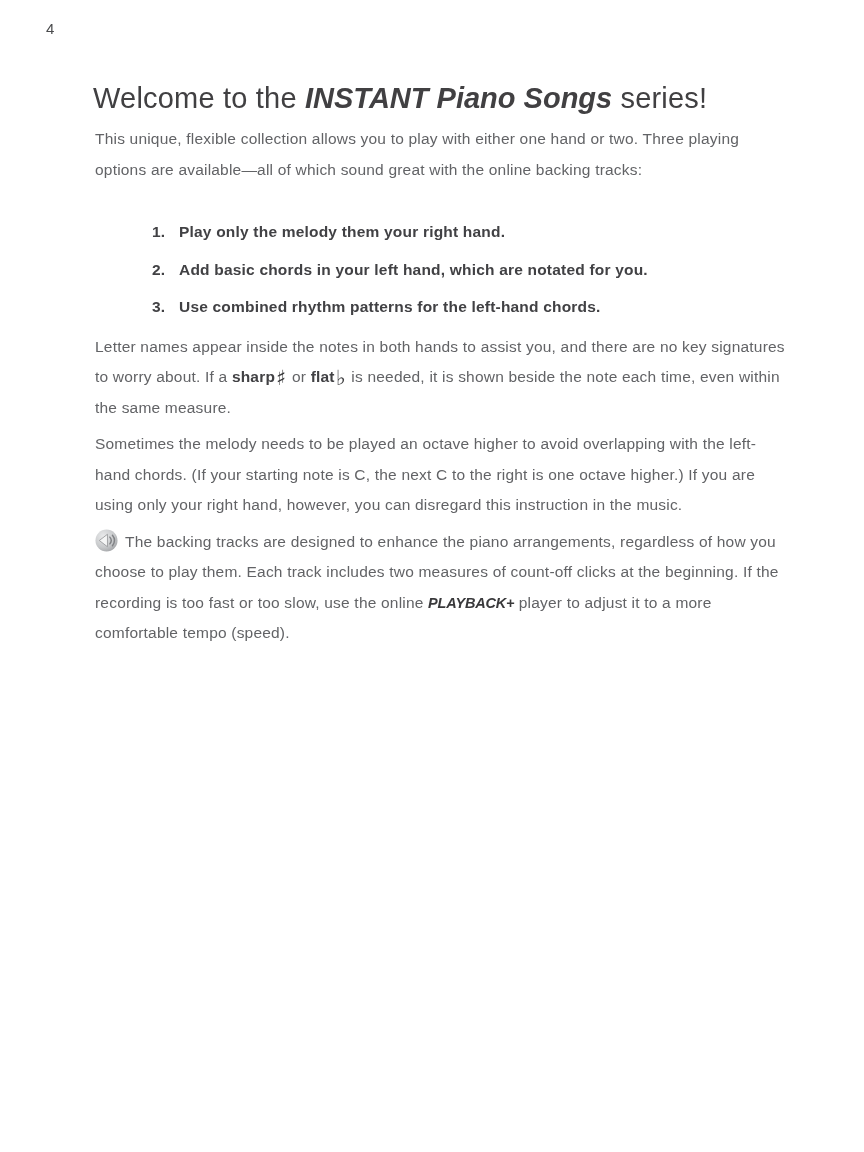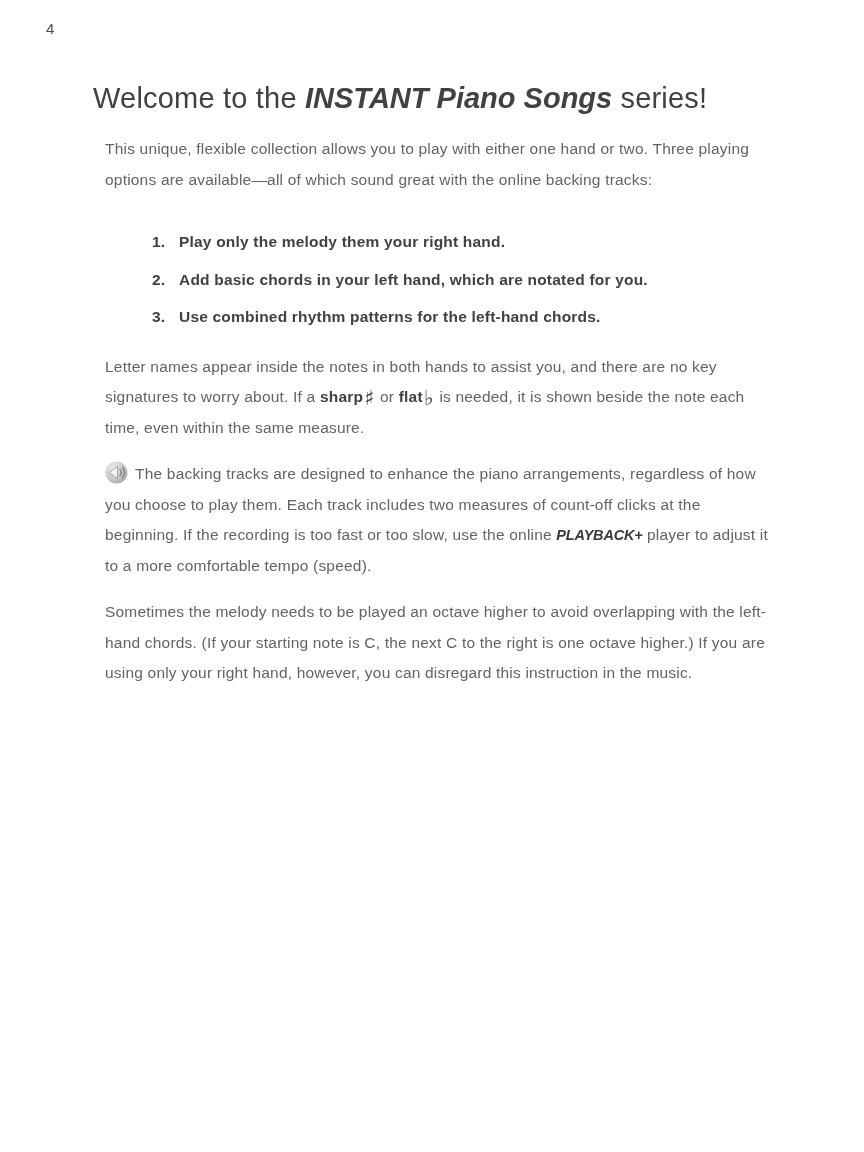--- a/index.html
+++ b/index.html
@@ -39,21 +39,21 @@
   }
   h1.title .brand {
     font-weight: 700;
     font-style: italic;
     letter-spacing: 0;
   }
   p.body-para {
     font-size: 15.5px;
     line-height: 30.5px;
     letter-spacing: 0.2px;
-    margin: 16px;
+    margin: 6px;
     color: #626366;
   }
   .mt-intro   { margin-top: 60px; }
   .mt-list    { margin-top: 28px; }
   .mt-para2   { margin-top: 33px; }
   .mt-para3   { margin-top: 30px; }
   .mt-para4   { margin-top: 33px; }
   .mt-para5   { margin-top: 30px; }
   .options-list {
     padding-left: 63px;
@@ -122,30 +122,30 @@
       </div>
       <div class="list-item">
         <span class="num">3.</span>
         <span class="item-text">Use combined rhythm patterns for the left-hand chords.</span>
       </div>
     </div>
 
     <p class="body-para mt-para2"><span>Letter names appear inside the notes in both hands to assist you, and there are no key signatures to worry about. If a </span><span class="bold-inline">sharp</span><span class="music-sym">♯</span><span> or </span><span class="bold-inline">flat</span><span class="music-sym">♭</span><span> is needed, it is shown beside the note each time, even within the same measure.</span></p>
 
 
+    <p class="body-para mt-para4">Sometimes the melody needs to be played an octave higher to avoid overlapping with the left-hand chords. (If your starting note is C, the next C to the right is one octave higher.) If you are using only your right hand, however, you can disregard this instruction in the music.</p>
+
     <p class="body-para mt-para5"><svg class="speaker-svg" width="23" height="23" viewBox="0 0 24 24">
           <defs>
             <radialGradient id="spg" cx="35%" cy="30%" r="85%">
               <stop offset="0%" stop-color="#e9eaeb"></stop>
               <stop offset="60%" stop-color="#c6c8ca"></stop>
               <stop offset="100%" stop-color="#97999c"></stop>
             </radialGradient>
           </defs>
           <circle cx="12" cy="12" r="11.5" fill="url(#spg)"></circle>
           <polygon points="4.5,12 13,5.5 13,18.5" fill="#f4f5f5" stroke="#8e9093" stroke-width="0.8"></polygon>
           <path d="M15.5 8.5 q3 3.5 0 7" stroke="#808285" stroke-width="1.5" fill="none" stroke-linecap="round"></path>
           <path d="M18.2 6.6 q4.4 5.4 0 10.8" stroke="#808285" stroke-width="1.5" fill="none" stroke-linecap="round"></path>
         </svg><span>The backing tracks are designed to enhance the piano arrangements, regardless of how you choose to play them. Each track includes two measures of count-off clicks at the beginning. If the recording is too fast or too slow, use the online </span><span class="playback-logo">PLAYBACK+</span><span> player to adjust it to a more comfortable tempo (speed).</span></p>
 
-    <p class="body-para mt-para4">Sometimes the melody needs to be played an octave higher to avoid overlapping with the left-hand chords. (If your starting note is C, the next C to the right is one octave higher.) If you are using only your right hand, however, you can disregard this instruction in the music.</p>
-
   </div>
 </div>
 
 </body></html>

